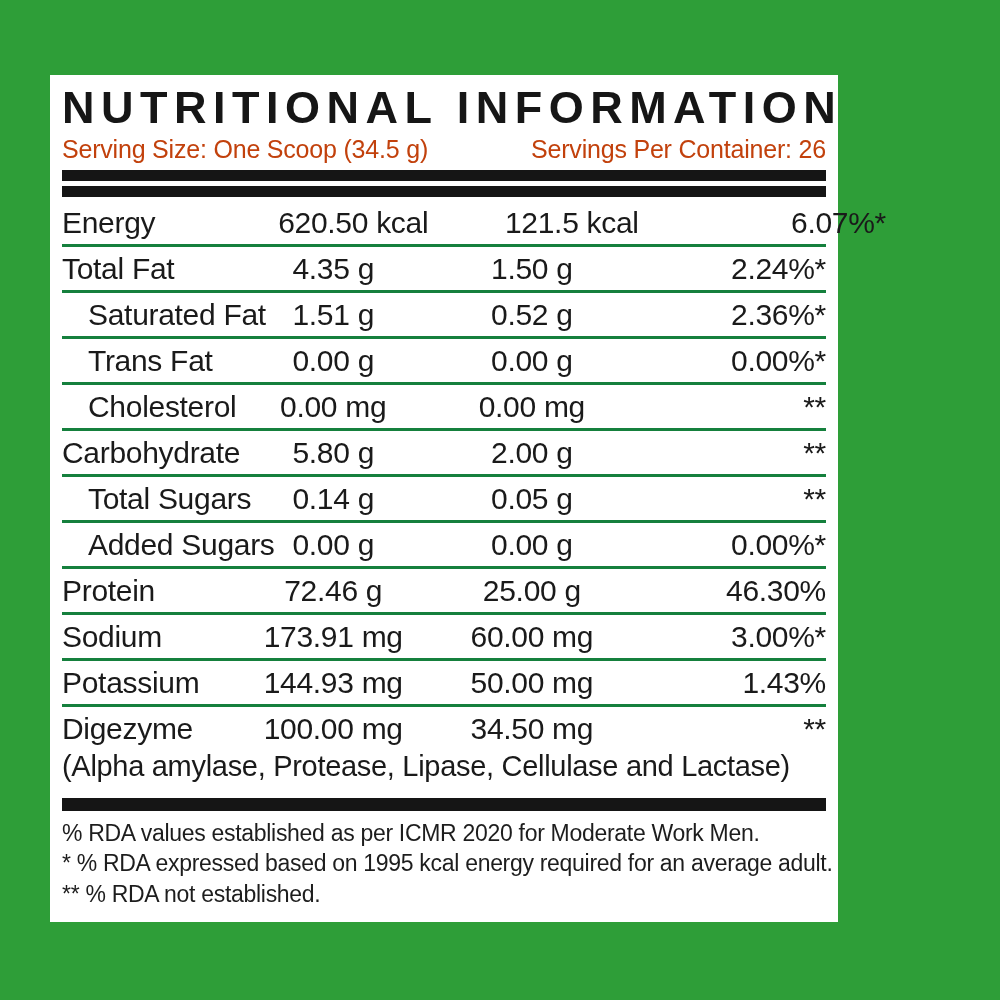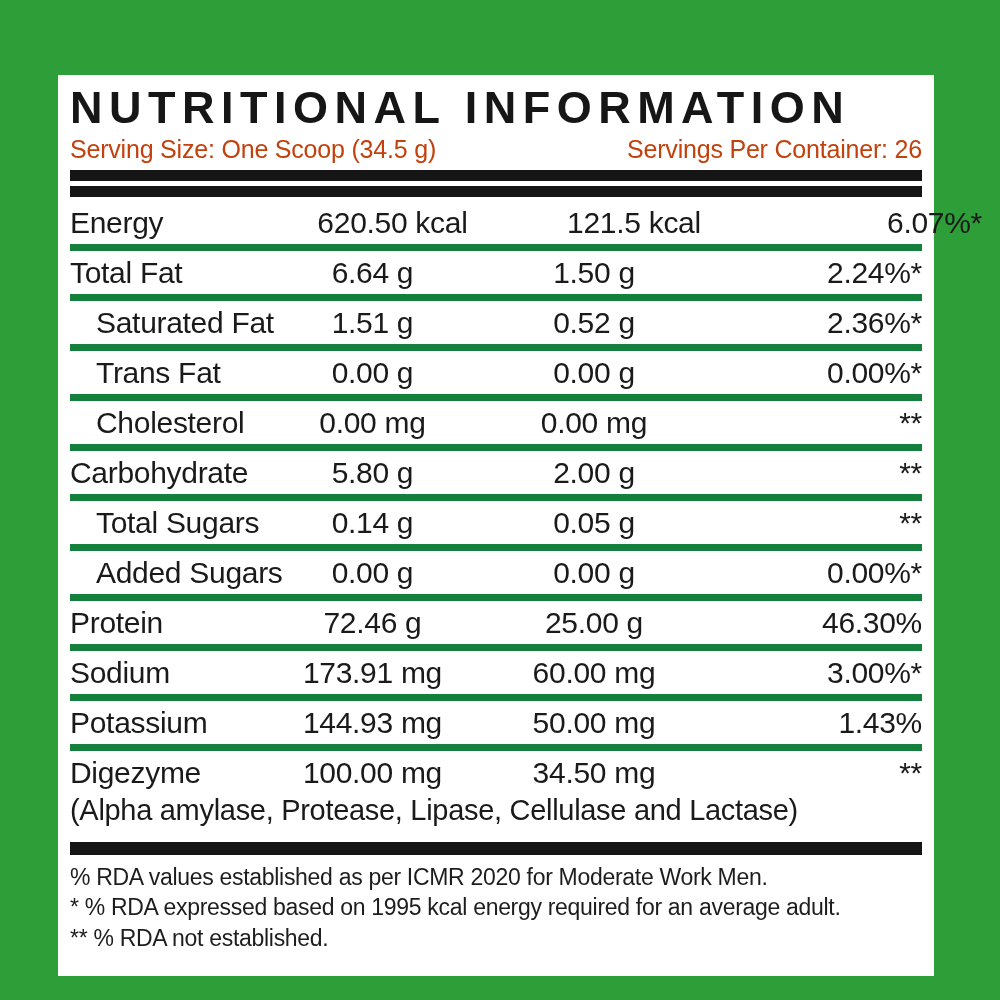--- a/index.html
+++ b/index.html
@@ -11,27 +11,27 @@
   }
   .stage {
     position: relative;
     width: 1000px;
     height: 1000px;
     background: #2e9e38;
     overflow: hidden;
   }
   .panel {
     position: absolute;
-    left: 58px;
+    left: 50px;
     top: 75px;
-    width: 876px;
+    width: 788px;
     min-height: 847px;
     background: #ffffff;
     box-sizing: border-box;
-    padding: 10px 12px 22px 12px;
+    padding: 10px 12px 0 12px;
   }
   .title {
     font-weight: bold;
     font-size: 45px;
     line-height: 1.04;
     letter-spacing: 6.5px;
     white-space: nowrap;
     color: #161616;
   }
   .serving-row {
@@ -63,21 +63,21 @@
     letter-spacing: -0.2px;
     padding: 3px 0 4px 0;
   }
   .cell { white-space: nowrap; }
   .cell.c { text-align: center; }
   .cell.r { text-align: right; }
   .rows .row {
     font-size: 30px;
     letter-spacing: -0.3px;
     padding: 5px 0 4px 0;
-    border-top: 7px solid #15803d;
+    border-top: 3px solid #15803d;
   }
   .rows .row:first-child { border-top: none; gap: 20px; }
   .rows .row.indent .cell.name { padding-left: 26px; }
   .subnote {
     font-size: 29px;
     letter-spacing: -0.3px;
     padding: 0 0 6px 0;
     white-space: nowrap;
   }
   .footnotes {
@@ -108,21 +108,21 @@
 
     <div class="rows">
         <div class="grid row">
           <span class="cell name">Energy</span>
           <span class="cell c">620.50 kcal</span>
           <span class="cell c">121.5 kcal</span>
           <span class="cell r">6.07%*</span>
         </div>
         <div class="grid row">
           <span class="cell name">Total Fat</span>
-          <span class="cell c">6.64 g</span>
+          <span class="cell c">4.35 g</span>
           <span class="cell c">1.50 g</span>
           <span class="cell r">2.24%*</span>
         </div>
         <div class="grid row indent">
           <span class="cell name">Saturated Fat</span>
           <span class="cell c">1.51 g</span>
           <span class="cell c">0.52 g</span>
           <span class="cell r">2.36%*</span>
         </div>
         <div class="grid row indent">

